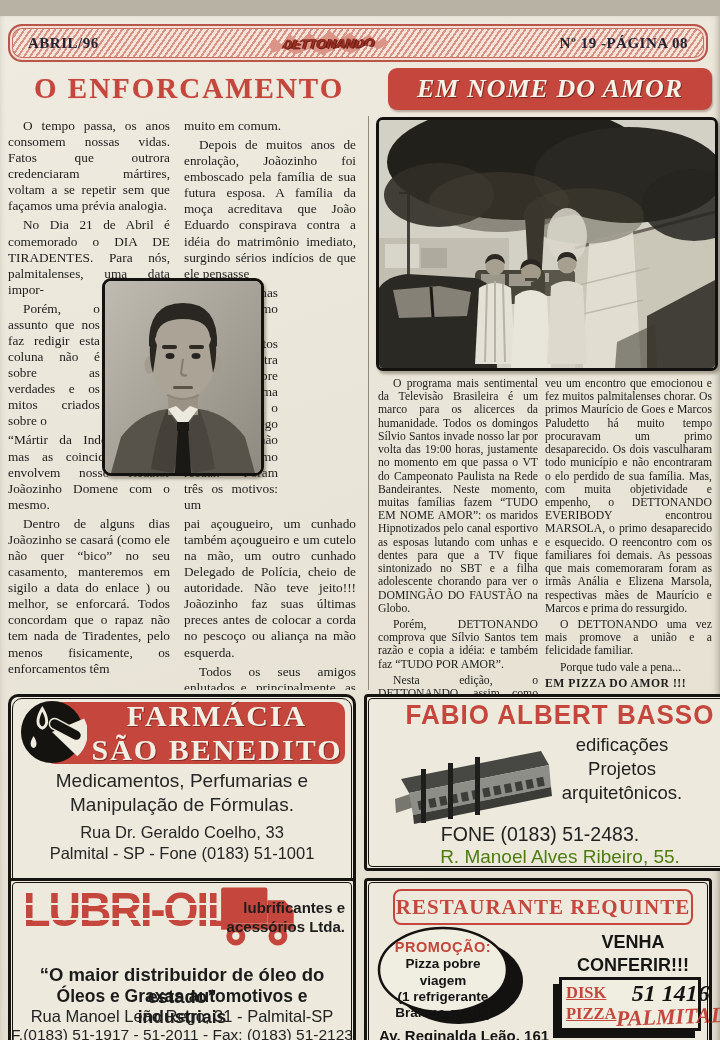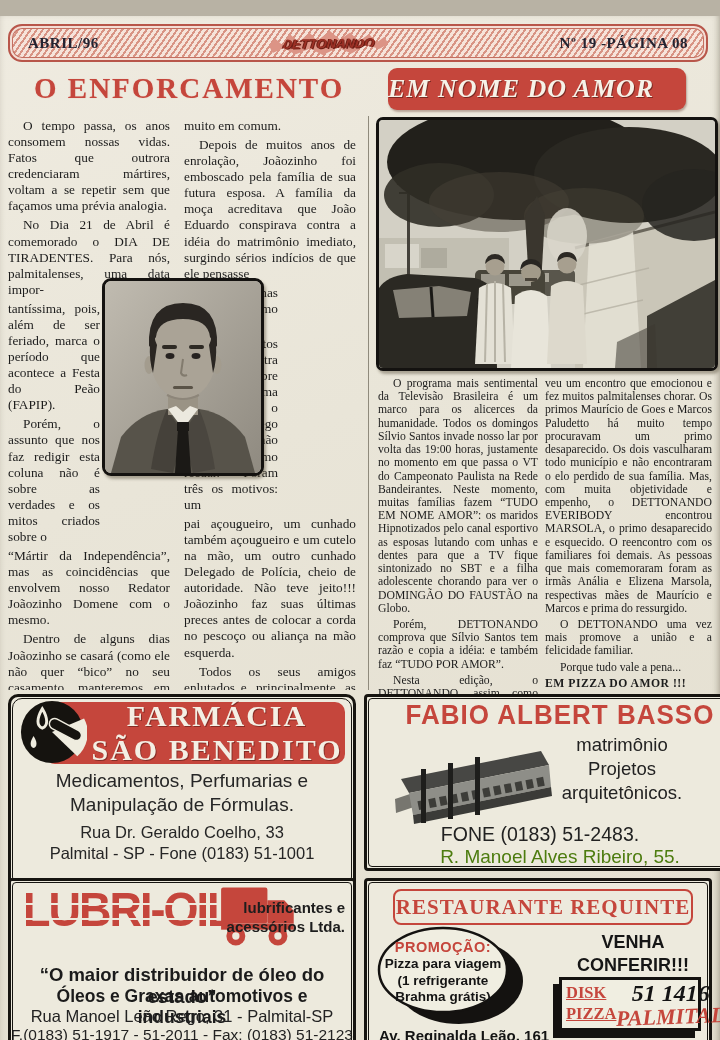--- a/index.html
+++ b/index.html
@@ -14,22 +14,22 @@
        display:flex;align-items:center;justify-content:space-between;padding:0 18px;box-sizing:border-box;}
   .hdr-txt{font-weight:bold;font-size:15px;color:#232331;letter-spacing:.5px;}
   .logo{transform:skew(-7deg) rotate(-1deg);background:#dc9486;
         clip-path:polygon(0% 55%,5% 28%,12% 58%,17% 12%,25% 44%,33% 5%,40% 40%,50% 0%,59% 36%,67% 8%,75% 45%,83% 15%,90% 52%,96% 28%,100% 58%,93% 78%,81% 62%,70% 96%,58% 70%,46% 100%,35% 72%,23% 96%,13% 68%,4% 88%);
         padding:3px 14px;}
   .logo span{font-family:"Liberation Sans",sans-serif;font-weight:bold;font-style:italic;font-size:13px;
         color:#9c3025;letter-spacing:0px;text-shadow:1px 1px 0 #6b1d14,-1px 0 0 #6b1d14;}
   
   .hl-left{position:absolute;left:34px;top:56px;font-size:29px;font-weight:bold;color:#c5463c;letter-spacing:2px;
            text-shadow:0 0 1px #e2a89d;}
-  .banner{position:absolute;left:388px;top:52px;width:298px;height:42px;background:#c5463c;border-radius:9px;
-          display:flex;align-items:center;box-shadow:1px 2px 2px rgba(90,40,30,.35);}
+  .banner{position:absolute;left:388px;top:52px;width:324px;height:42px;background:#c5463c;border-radius:9px;
+          display:flex;align-items:center;justify-content:center;box-shadow:1px 2px 2px rgba(90,40,30,.35);}
   .banner span{color:#f6f2e8;font-weight:bold;font-style:italic;font-size:26px;letter-spacing:1px;
           text-shadow:1px 1px 0 rgba(60,20,15,.55);}
   
   .col{position:absolute;text-align:justify;}
   .colL{font-size:13.3px;line-height:1.21;}
   .colR{font-size:11.7px;line-height:1.13;}
   .col p{margin:0 0 3px 0;}
   .ind{text-indent:15px;}
   .c1narrow{width:92px;}
   .c2narrow{margin-left:78px;width:94px;}
@@ -156,21 +156,20 @@
         <circle cx="188" cy="144" r="9.5" fill="#a79f8f"></circle>
         <path d="M178,142 Q179,132 188,132 Q197,132 198,142 Q193,137 188,137 Q183,137 178,142 Z" fill="#2c2924"></path>
         <path d="M172,166 Q188,156 204,166 L208,244 L168,244 Z" fill="#ddd9cc"></path>
       </g>
     </svg>
   </div>
 
   <div class="col colL" style="left:8px;top:102px;width:162px;height:572px;overflow:hidden;">
     <p class="ind">O tempo passa, os anos consomem nossas vidas. Fatos que outrora credenciaram mártires, voltam a se repetir sem que façamos uma prévia analogia.</p>
     <p class="ind">No Dia 21 de Abril é comemorado o DIA DE TIRADENTES. Para nós, palmitalenses, uma data impor-</p>
-    <p class="c1narrow">tantíssima, pois, além de ser feriado, marca o período que acontece a Festa do Peão (FAPIP).</p>
     <p class="ind c1narrow">Porém, o assunto que nos faz redigir esta coluna não é sobre as verdades e os mitos criados sobre o</p>
     <p>“Mártir da Independência”, mas as coincidências que envolvem nosso Redator Joãozinho Domene com o mesmo.</p>
     <p class="ind">Dentro de alguns dias Joãozinho se casará (como ele não quer “bico” no seu casamento, manteremos em sigilo a data do enlace ) ou melhor, se enforcará. Todos concordam que o rapaz não tem nada de Tiradentes, pelo menos fisicamente, os enforcamentos têm</p>
   </div>
   <div class="col colL" style="left:184px;top:102px;width:172px;height:572px;overflow:hidden;">
     <p>muito em comum.</p>
     <p class="ind">Depois de muitos anos de enrolação, Joãozinho foi emboscado pela família de sua futura esposa. A família da moça acreditava que João Eduardo conspirava contra a idéia do matrimônio imediato, surgindo sérios indícios de que ele pensasse</p>
     <p class="c2narrow">em casar apenas no próximo século.</p>
     <p class="ind c2narrow">Mas os fatos correram contra o nosso pobre herói e, numa embosca, o jovem foi pego de surpresa não tendo como recuar. Foram três os motivos: um</p>
     <p>pai açougueiro, um cunhado também açougueiro e um cutelo na mão, um outro cunhado Delegado de Polícia, cheio de autoridade. Não teve jeito!!! Joãozinho faz suas últimas preces antes de colocar a corda no pescoço ou aliança na mão esquerda.</p>
@@ -262,21 +261,21 @@
           <rect x="125" y="48" width="7" height="9"></rect>
         <rect x="136" y="48" width="7" height="9"></rect>
           <rect x="147" y="48" width="7" height="9"></rect>
       </g>
       <polygon points="22,74 160,46 161,55 23,83" fill="#3b3b38"></polygon>
       <rect x="30" y="28" width="5" height="54" fill="#1e1e1c"></rect>
       <rect x="57" y="22" width="5" height="56" fill="#1e1e1c"></rect>
       <rect x="84" y="16" width="5" height="58" fill="#1e1e1c"></rect>
     </svg>
     <div class="fab-text sans">
-      <div>matrimônio</div>
+      <div>edificações</div>
       <div>Projetos</div>
       <div>arquitetônicos.</div>
     </div>
     <div class="fab-fone sans">FONE (0183) 51-2483.</div>
     <div class="fab-addr sans">R. Manoel Alves Ribeiro, 55.</div>
   </div>
 
   <div class="adbox" style="left:8px;top:862px;width:348px;height:171px;border-radius:4px;">
     <div class="lub-logo sans">LUBRI-OIL</div>
     <div class="lub-slit1"></div>
@@ -303,21 +302,21 @@
   <div class="adbox" style="left:364px;top:862px;width:348px;height:171px;border-radius:4px;">
     <div class="req-title">
       <span>RESTAURANTE REQUINTE</span>
     </div>
     <svg class="req-ellipse" viewBox="0 0 152 102">
       <ellipse cx="86" cy="56" rx="64" ry="43" fill="#141210"></ellipse>
       <ellipse cx="70" cy="45" rx="64" ry="42" fill="#f0eee1" stroke="#141210" stroke-width="2.5"></ellipse>
     </svg>
     <div class="req-promo sans">
       <div class="pl">PROMOÇÃO:</div>
-      <div class="pt">Pizza para viagem</div>
+      <div class="pt">Pizza pobre viagem</div>
       <div class="pt">(1 refrigerante</div>
       <div class="pt">Brahma grátis)</div>
     </div>
     <div class="req-cta sans">
       <div>VENHA</div>
       <div>CONFERIR!!!</div>
     </div>
     <div class="req-disk">
       <div>
         <div class="dp">DISK</div>

